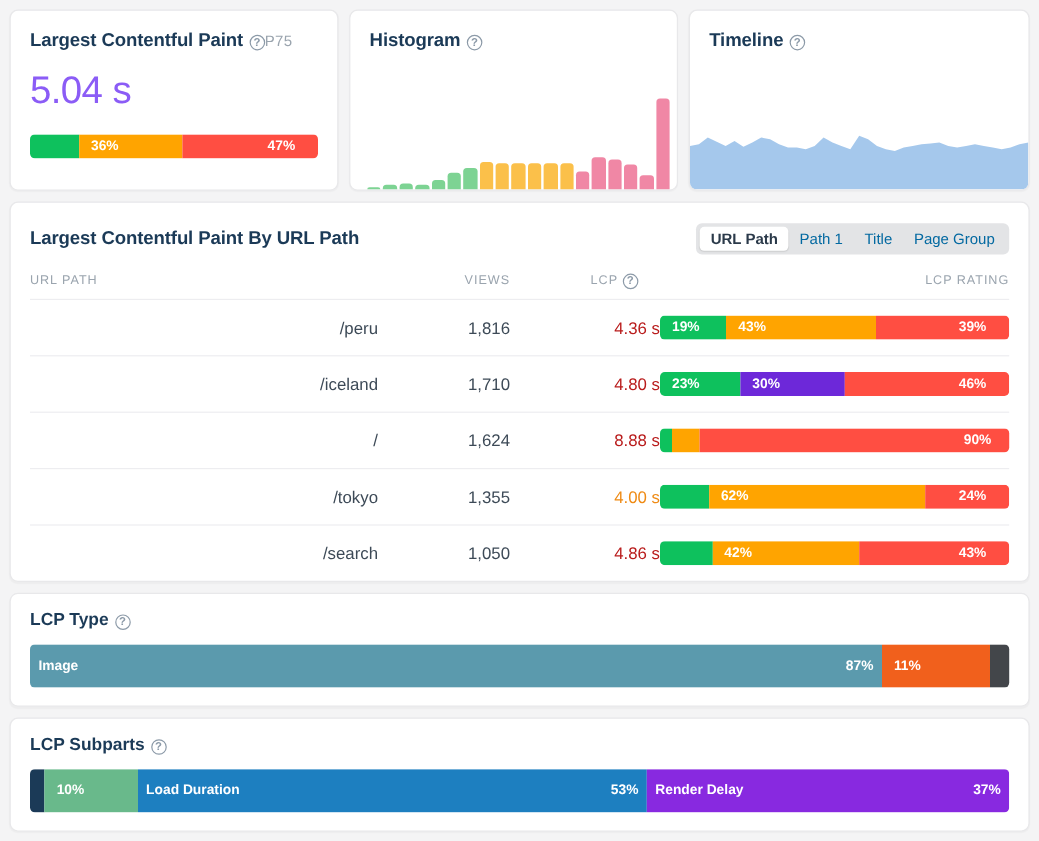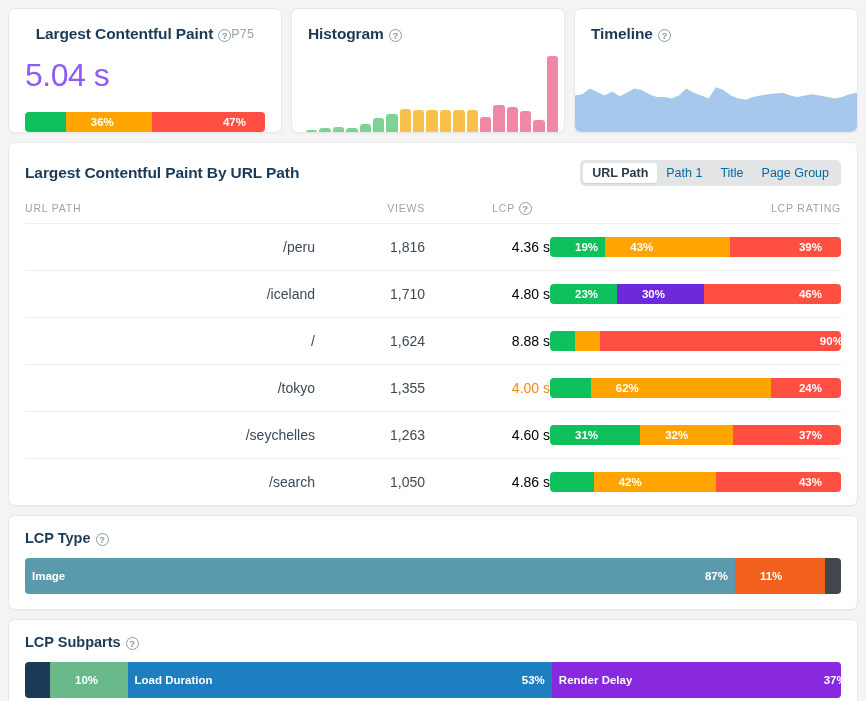--- a/index.html
+++ b/index.html
@@ -21,41 +21,41 @@
   
   .top-row { display: flex; gap: 9px; height: 157px; }
   .card-lcp  { width: 274px; position: relative; padding: 16px 16px 0 16px; }
   .card-hist { width: 274px; position: relative; padding: 16px 0 0 0; overflow: hidden; }
   .card-time { flex: 1; position: relative; padding: 16px 0 0 0; overflow: hidden; }
 
   .card-title {
     font-size: 15.5px; font-weight: bold; color: #1b3a57;
     letter-spacing: -0.1px; display: inline-flex; align-items: center; gap: 5px;
   }
-  .card-head-row { display: flex; align-items: center; justify-content: center; }
+  .card-head-row { display: flex; align-items: center; justify-content: flex-start; }
   .card-hist .card-title, .card-time .card-title { margin-left: 16px; }
 
   .help {
     width: 13px; height: 13px; border-radius: 50%;
     border: 1.3px solid #8c9aa8; color: #8c9aa8;
     font-size: 9.5px; font-weight: bold; line-height: 11px;
     text-align: center; display: inline-block; font-family: "Liberation Sans", sans-serif;
     position: relative; top: 1px;
   }
   .p75 { font-size: 12.5px; color: #9aa4ae; letter-spacing: 0.3px; }
 
   .big-value { font-size: 32px; color: #8b5cf6; margin-top: 14px; letter-spacing: -0.5px; }
 
   
   .segbar { display: flex; height: 20px; border-radius: 4px; overflow: hidden; }
   .segbar .seg {
     display: flex; align-items: center; color: #fff;
     font-size: 11.5px; font-weight: bold; overflow: hidden; white-space: nowrap;
   }
-  .segbar .seg.lbl-left  { justify-content: flex-start; padding-left: 25px; }
+  .segbar .seg.lbl-left  { justify-content: flex-start; padding-left: 10px; }
   .segbar .seg.lbl-right { justify-content: flex-end;  padding-right: 19px; }
   .lcp-bar-wrap { margin-top: 18px; }
 
   
   .hist-area {
     position: absolute; left: 14px; right: 6px; bottom: 0; height: 80px;
     display: flex; align-items: flex-end; gap: 2px;
   }
   .hist-bar { flex: 1; border-radius: 3px 3px 0 0; }
 
@@ -90,21 +90,21 @@
   th .th-inner { display: inline-flex; align-items: center; gap: 4px; }
 
   table.data td {
     padding: 13px 0; border-bottom: 1px solid #ededf0; text-align: right;
     font-size: 14px; color: #3d4a57;
   }
   table.data tr:last-child td { border-bottom: none; }
   td.c-path { text-align: left; font-size: 14.5px; color: #2f3b47; padding-left: 2px; }
   td.c-views { font-size: 12.5px; color: #54606c; }
   td.c-lcp { font-size: 15px; padding-right: 18px; }
-  td.c-lcp.poor { color: #000000; }
+  td.c-lcp.poor { color: #b91c1c; }
   td.c-lcp.ni   { color: #ef8b15; }
   td.c-rating { padding-left: 6px; }
 
   
   .card-simple { padding: 13px 16px 15px 16px; }
   .simple-title { font-size: 14.5px; font-weight: bold; color: #1b3a57; display: inline-flex; align-items: center; gap: 5px; }
   .simple-bar-wrap { margin-top: 11px; }
   .segbar.tall { height: 36px; }
 </style>
 </head>
@@ -242,32 +242,20 @@
             <td class="c-lcp ni">4.00 s</td>
             <td class="c-rating">
               <div class="segbar">
                 <div class="seg lbl-left" style="flex: 0 0 14%; background: rgb(14, 193, 93);"></div>
                 <div class="seg lbl-left" style="flex: 0 0 62%; background: rgb(255, 164, 0);">62%</div>
                 <div class="seg lbl-right" style="flex: 0 0 24%; background: rgb(255, 78, 66);">24%</div>
               </div>
             </td>
           </tr>
           <tr>
-            <td class="c-path">/seychelles</td>
-            <td class="c-views">1,263</td>
-            <td class="c-lcp poor">4.60 s</td>
-            <td class="c-rating">
-              <div class="segbar">
-                <div class="seg lbl-left" style="flex: 0 0 31%; background: rgb(14, 193, 93);">31%</div>
-                <div class="seg lbl-left" style="flex: 0 0 32%; background: rgb(255, 164, 0);">32%</div>
-                <div class="seg lbl-right" style="flex: 0 0 37%; background: rgb(255, 78, 66);">37%</div>
-              </div>
-            </td>
-          </tr>
-          <tr>
             <td class="c-path">/search</td>
             <td class="c-views">1,050</td>
             <td class="c-lcp poor">4.86 s</td>
             <td class="c-rating">
               <div class="segbar">
                 <div class="seg lbl-left" style="flex: 0 0 15%; background: rgb(14, 193, 93);"></div>
                 <div class="seg lbl-left" style="flex: 0 0 42%; background: rgb(255, 164, 0);">42%</div>
                 <div class="seg lbl-right" style="flex: 0 0 43%; background: rgb(255, 78, 66);">43%</div>
               </div>
             </td>

